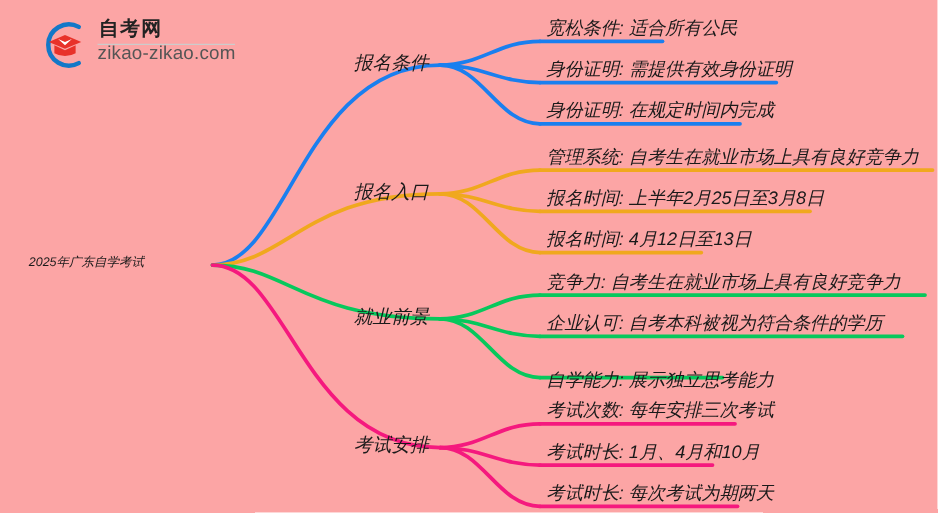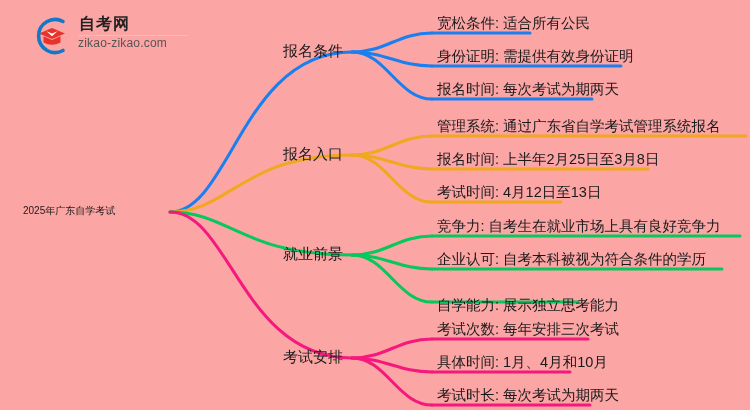--- a/index.html
+++ b/index.html
@@ -48,21 +48,21 @@
     line-height: 20px;
     padding-left: 1px;
   }
   #logo-rule {
     width: 110px;
     height: 1px;
     background: #cccccc;
     margin: 1px 0 1px 0;
   }
   #logo-domain {
-    font-size: 12px;
+    font-size: 15px;
     color: #555555;
     letter-spacing: 0.2px;
     line-height: 12px;
   }
 
   
   #mapsvg {
     position: absolute;
     left: 0;
     top: 0;
@@ -70,20 +70,21 @@
     height: 410px;
   }
 
   
   .node-label {
     position: absolute;
     font-size: 14.5px;
     color: #1a1a1a;
     white-space: nowrap;
     line-height: 18px;
+    font-style: italic;
   }
   #root-label {
     left: 23px;
     top: 202px;
     font-size: 10px;
   }
   .l1-label {
     font-size: 15px;
   }
   .leaf-label {
@@ -141,29 +142,29 @@
       <path d="M 352 358 C 386 358, 398 372, 432 372" fill="none" stroke="#f5197e" stroke-width="3" stroke-linecap="round"></path>
       <path d="M 432 372 L 570 372" fill="none" stroke="#f5197e" stroke-width="3" stroke-linecap="round"></path>
       <path d="M 352 358 C 386 358, 398 405, 432 405" fill="none" stroke="#f5197e" stroke-width="3" stroke-linecap="round"></path>
       <path d="M 432 405 L 590 405" fill="none" stroke="#f5197e" stroke-width="3" stroke-linecap="round"></path>
     </svg>
 
   <div id="text-layer">
     <div class="node-label" id="root-label">2025年广东自学考试</div>
   <div class="node-label leaf-label" style="top: 14px;">宽松条件: 适合所有公民</div>
       <div class="node-label leaf-label" style="top: 47px;">身份证明: 需提供有效身份证明</div>
-      <div class="node-label leaf-label" style="top: 80px;">报名时间: 每次考试为期两天</div>
+      <div class="node-label leaf-label" style="top: 80px;">身份证明: 在规定时间内完成</div>
       <div class="node-label l1-label" style="left: 283px; top: 42px;">报名条件</div>
-      <div class="node-label leaf-label" style="top: 117px;">管理系统: 通过广东省自学考试管理系统报名</div>
+      <div class="node-label leaf-label" style="top: 117px;">管理系统: 自考生在就业市场上具有良好竞争力</div>
       <div class="node-label leaf-label" style="top: 150px;">报名时间: 上半年2月25日至3月8日</div>
-      <div class="node-label leaf-label" style="top: 183px;">考试时间: 4月12日至13日</div>
+      <div class="node-label leaf-label" style="top: 183px;">报名时间: 4月12日至13日</div>
       <div class="node-label l1-label" style="left: 283px; top: 145px;">报名入口</div>
       <div class="node-label leaf-label" style="top: 217px;">竞争力: 自考生在就业市场上具有良好竞争力</div>
       <div class="node-label leaf-label" style="top: 250px; text-align: center;">企业认可: 自考本科被视为符合条件的学历</div>
       <div class="node-label leaf-label" style="top: 296px;">自学能力: 展示独立思考能力</div>
       <div class="node-label l1-label" style="left: 283px; top: 245px;">就业前景</div>
       <div class="node-label leaf-label" style="top: 320px; text-align: right;">考试次数: 每年安排三次考试</div>
-      <div class="node-label leaf-label" style="top: 353px;">具体时间: 1月、4月和10月</div>
+      <div class="node-label leaf-label" style="top: 353px;">考试时长: 1月、4月和10月</div>
       <div class="node-label leaf-label" style="top: 386px;">考试时长: 每次考试为期两天</div>
       <div class="node-label l1-label" style="left: 283px; top: 348px;">考试安排</div>
     </div>
 
 </div>
 
 </body></html>

